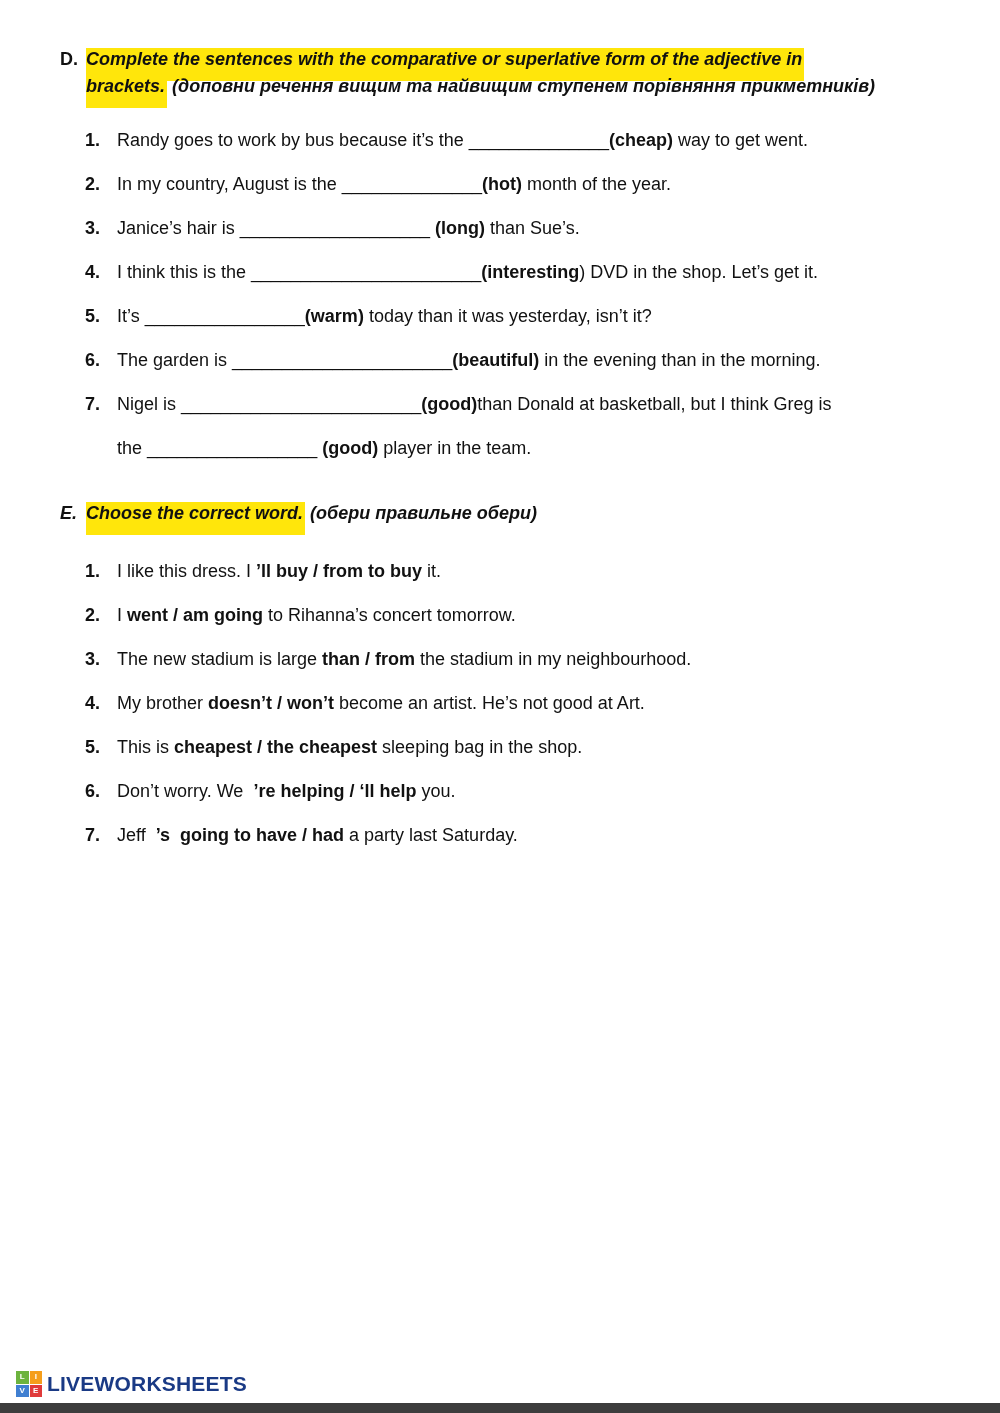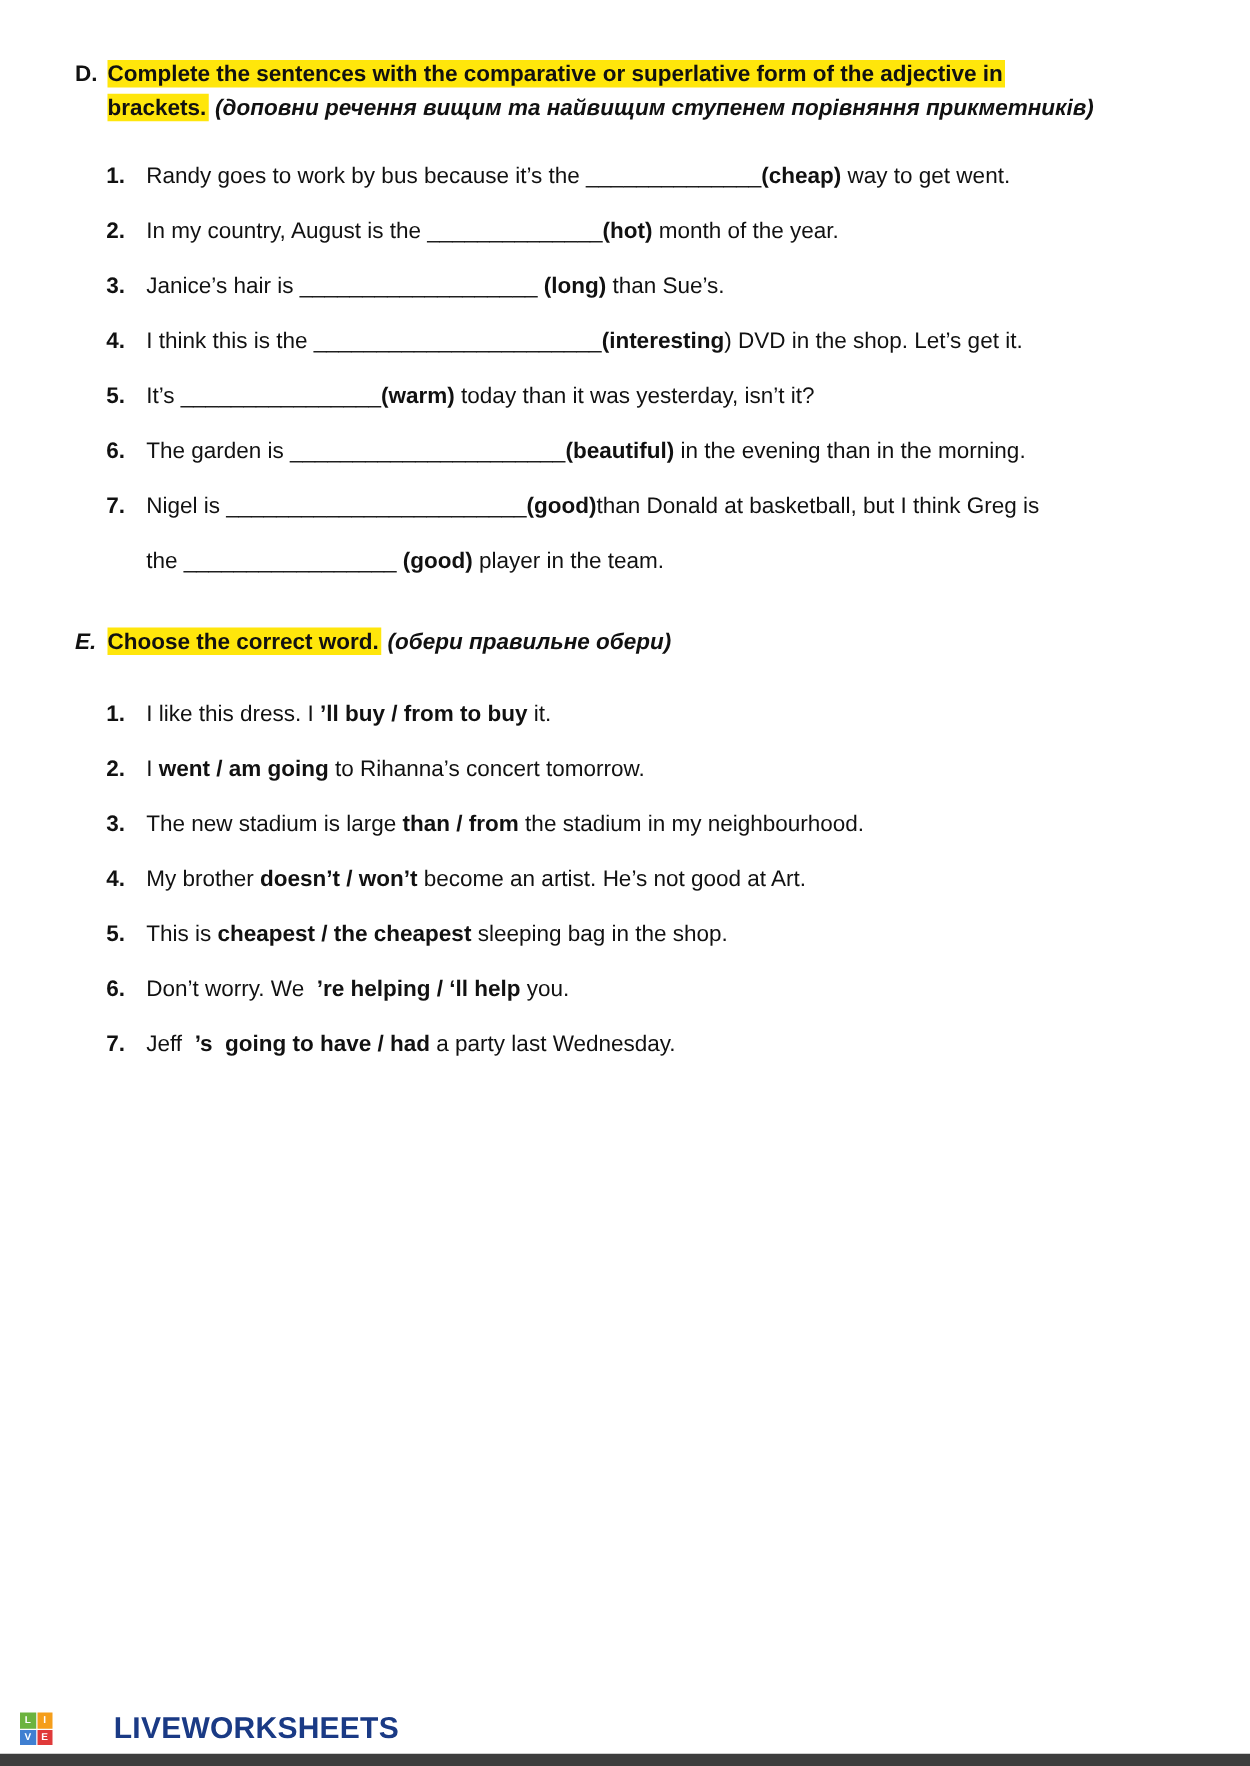--- a/index.html
+++ b/index.html
@@ -7,21 +7,21 @@
   body {
     width: 1000px; height: 1413px; position: relative; overflow: hidden;
     font-family: "Liberation Sans", "DejaVu Sans", sans-serif;
     color: #111111;
   }
   .content { padding: 46px 58px 0 60px; }
 
   .sec-head { display: flex; font-size: 18px; line-height: 27px; font-weight: bold; }
   .sec-letter { flex: 0 0 26px; width: 26px; }
   .sec-title { flex: 1; }
-  .hl { background: #ffe60b; padding: 1px 2px 1px 0; }
+  .hl { background: #ffe60b; padding: 1px 2px 12px 0; font-style: italic; }
   .sub { font-weight: bold; font-style: italic; }
   .it { font-style: italic; }
 
   .items { margin-top: 26px; padding-left: 25px; }
   .item { display: flex; font-size: 18px; line-height: 28px; margin-bottom: 16px; }
   .item-num { flex: 0 0 32px; width: 32px; font-weight: bold; }
   .item-text { flex: 1; white-space: pre-wrap; }
   .b { font-weight: bold; }
 
   .section-e { margin-top: 38px; }
@@ -34,21 +34,21 @@
   .logo-grid {
     width: 26px; height: 26px;
     display: grid; grid-template-columns: 1fr 1fr; grid-template-rows: 1fr 1fr;
     gap: 1px;
   }
   .logo-sq {
     display: flex; align-items: center; justify-content: center;
     color: #ffffff; font-size: 8px; font-weight: bold; line-height: 1;
   }
   .brand {
-    font-size: 24px; font-weight: bold; color: #1a3a85; letter-spacing: 0.2px; margin-left: 44px;
+    font-size: 21px; font-weight: bold; color: #1a3a85; letter-spacing: 0.2px;
   }
   .bottom-bar {
     position: absolute; left: 0; right: 0; bottom: 0; height: 10px;
     background: #3d3d3d;
   }
 </style>
 </head>
 <body>
 
 <div class="content">
@@ -143,21 +143,21 @@
           <span class="item-text"><span>This is </span><span class="b">cheapest / the cheapest</span><span> sleeping bag in the shop.</span></span>
         </div>
 
         <div class="item">
           <span class="item-num">6.</span>
           <span class="item-text"><span>Don’t worry. We  </span><span class="b">’re helping / ‘ll help</span><span> you.</span></span>
         </div>
 
         <div class="item">
           <span class="item-num">7.</span>
-          <span class="item-text"><span>Jeff  </span><span class="b">’s  going to have / had</span><span> a party last Wednesday.</span></span>
+          <span class="item-text"><span>Jeff  </span><span class="b">’s  going to have / had</span><span> a party last Saturday.</span></span>
         </div>
       </div>
   </div>
 
 </div>
 
 <div class="footer">
   <span class="logo-grid">
 
       <span class="logo-sq" style="background:#6cb33e">L</span>

